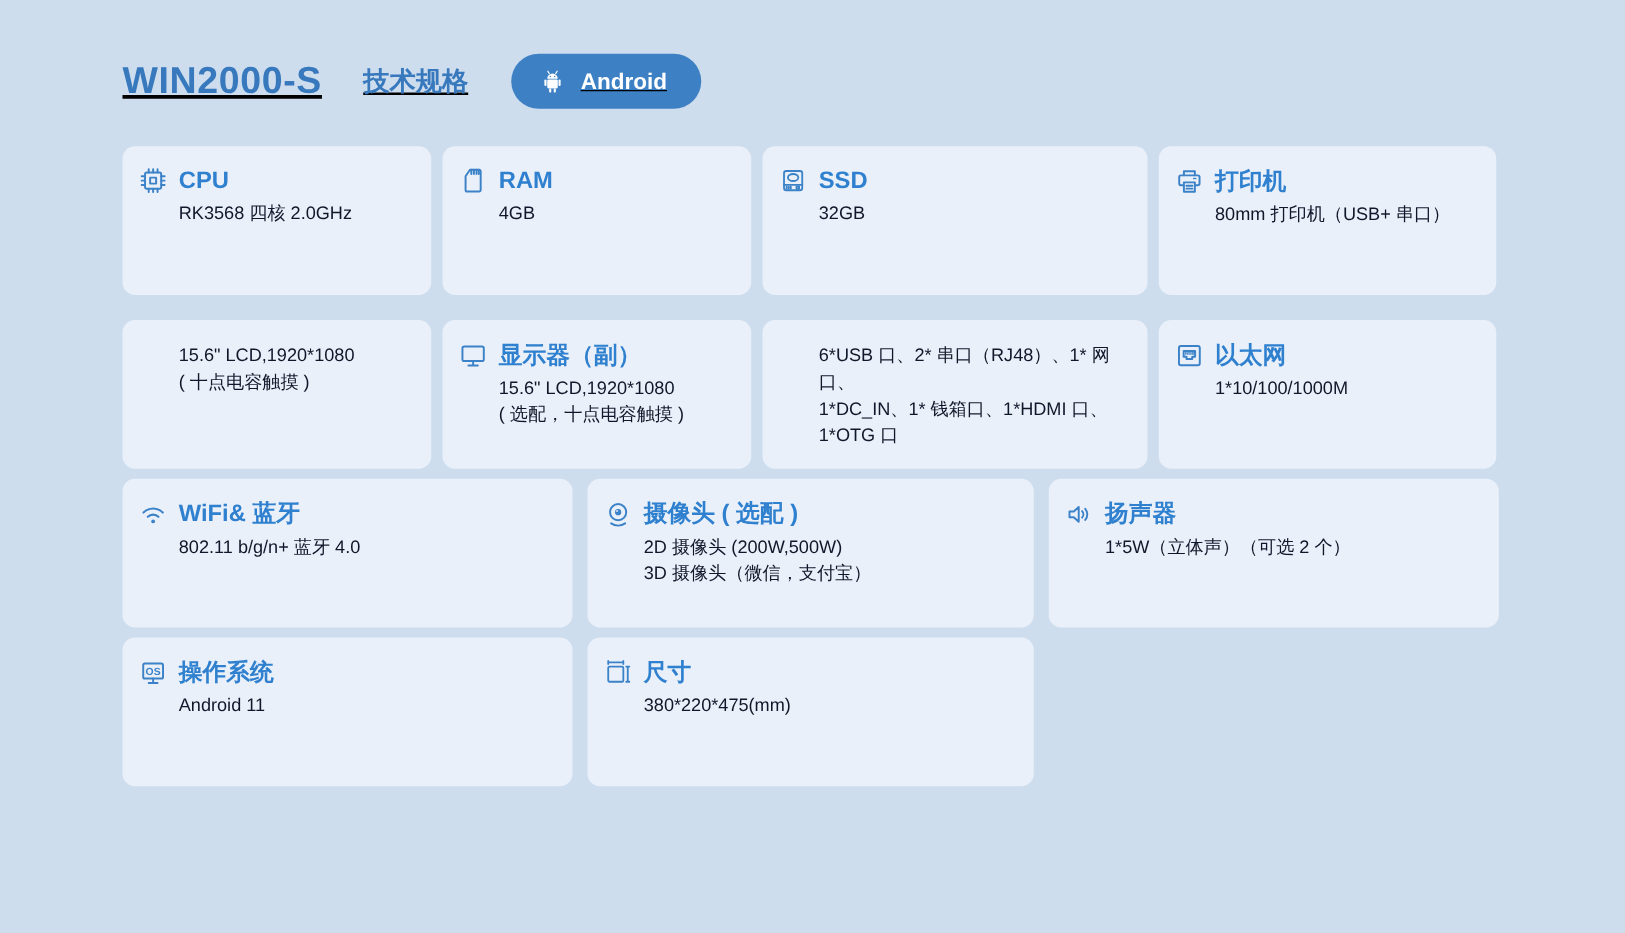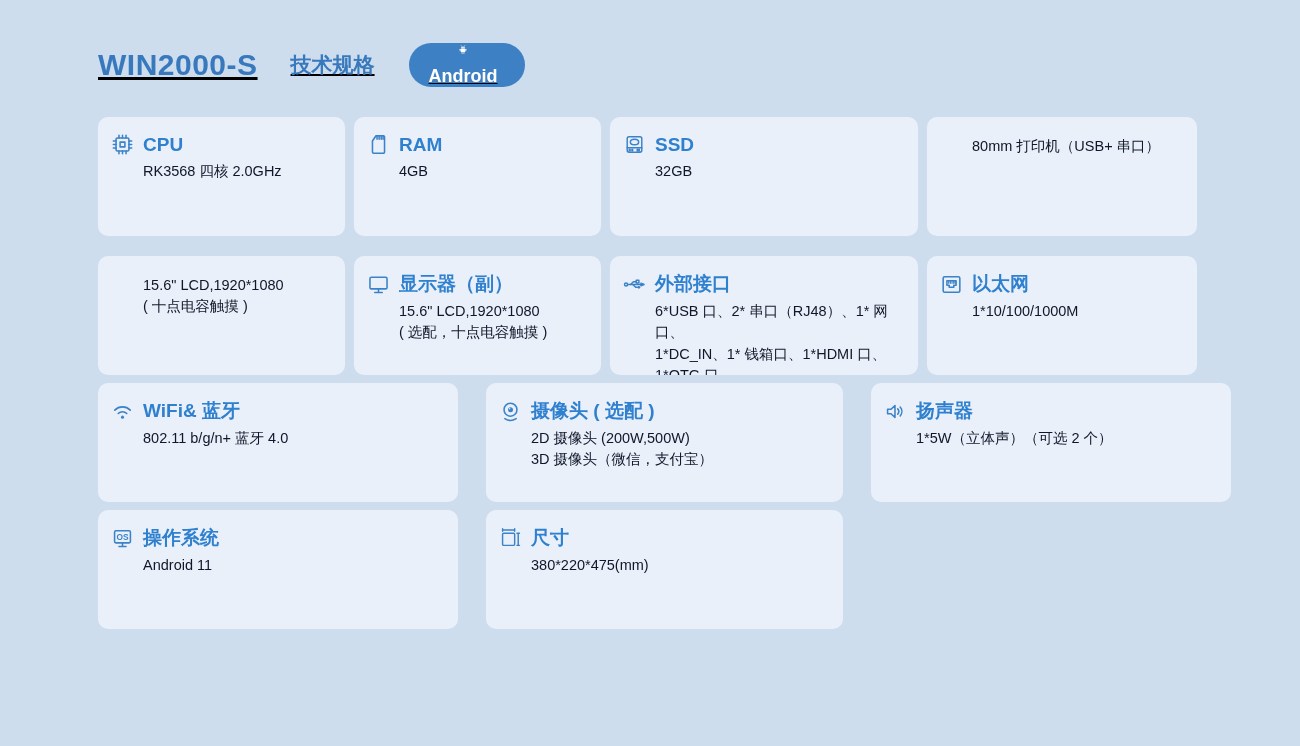--- a/index.html
+++ b/index.html
@@ -13,37 +13,37 @@
   .page { padding: 40px 98px 0 98px; }
 
   
   .header { display: flex; align-items: center; height: 50px; margin-bottom: 27px; text-decoration: underline; }
   .model  { font-size: 30px; font-weight: 800; color: #3879bd; letter-spacing: .5px; }
   .subtitle { font-size: 21px; font-weight: 700; color: #3879bd; margin-left: 33px; }
   .badge {
     margin-left: 34px; height: 44px; border-radius: 22px;
     background: #3d80c4; color: #ffffff;
     display: inline-flex; align-items: center; gap: 10px;
-    padding: 0 27px 0 20px; font-size: 18px; font-weight: 700; flex-direction: column;
+    padding: 0 27px 0 20px; font-size: 18px; font-weight: 700;
   }
   .badge svg { width: 26px; height: 26px; }
 
   
   .grid4 {
     display: grid;
     grid-template-columns: 247px 247px 308px 270px;
     grid-auto-rows: 119px;
     gap: 20px 9px;
     margin-bottom: 8px;
   }
   .grid3 {
     display: grid;
     grid-template-columns: 360px 357px 360px;
     grid-auto-rows: 119px;
-    gap: 8px 28px;
+    gap: 8px 12px;
   }
 
   
   .card {
     background: #eaf0f9;
     border-radius: 10px;
     padding: 15px 14px 0 12px;
     overflow: hidden;
   }
   .card-head { display: flex; align-items: center; gap: 8px; }
@@ -129,20 +129,32 @@
           </svg>
         </span>
         <span class="card-title">SSD</span>
       </div>
       <div class="card-body">
         <div>32GB</div>
       </div>
     </div>
 
     <div class="card">
+      <div class="card-head">
+        <span class="icon">
+          <svg viewBox="0 0 24 24" fill="none" stroke="#3b82c8" stroke-width="1.5" stroke-linecap="round" stroke-linejoin="round">
+            <path d="M7.8 7V3.8h8.4V7"></path>
+            <rect x="4.2" y="7" width="15.6" height="7.6" rx="1.3"></rect>
+            <rect x="14.8" y="8.9" width="2.6" height="1" fill="#3b82c8" stroke="none"></rect>
+            <rect x="7.8" y="12.4" width="8.4" height="7.2" fill="#eaf0f9"></rect>
+            <path d="M9.7 15h4.6M9.7 17.2h4.6"></path>
+          </svg>
+        </span>
+        <span class="card-title">打印机</span>
+      </div>
       <div class="card-body">
         <div>80mm 打印机（USB+ 串口）</div>
       </div>
     </div>
 
     <div class="card">
       <div class="card-body">
         <div>15.6" LCD,1920*1080</div>
         <div>( 十点电容触摸 )</div>
       </div>
@@ -158,34 +170,20 @@
         </span>
         <span class="card-title">显示器（副）</span>
       </div>
       <div class="card-body">
         <div>15.6" LCD,1920*1080</div>
         <div>( 选配，十点电容触摸 )</div>
       </div>
     </div>
 
     <div class="card">
-      <div class="card-head">
-        <span class="icon">
-          <svg viewBox="0 0 24 24" fill="none" stroke="#3b82c8" stroke-width="1.4" stroke-linecap="round" stroke-linejoin="round">
-            <circle cx="3.9" cy="12" r="1.5"></circle>
-            <path d="M5.4 12h13.6"></path>
-            <path d="M18.2 10.7L21.2 12l-3 1.3z" fill="#3b82c8"></path>
-            <path d="M8.2 12l2.8-2.7h2.6"></path>
-            <rect x="13.6" y="8" width="2.6" height="2.6"></rect>
-            <path d="M10.4 12l2.7 2.7h1.6"></path>
-            <circle cx="16.2" cy="14.7" r="1.3" fill="#3b82c8" stroke="none"></circle>
-          </svg>
-        </span>
-        <span class="card-title">外部接口</span>
-      </div>
       <div class="card-body">
         <div>6*USB 口、2* 串口（RJ48）、1* 网口、</div>
         <div>1*DC_IN、1* 钱箱口、1*HDMI 口、</div>
         <div>1*OTG 口</div>
       </div>
     </div>
 
     <div class="card">
       <div class="card-head">
         <span class="icon">

